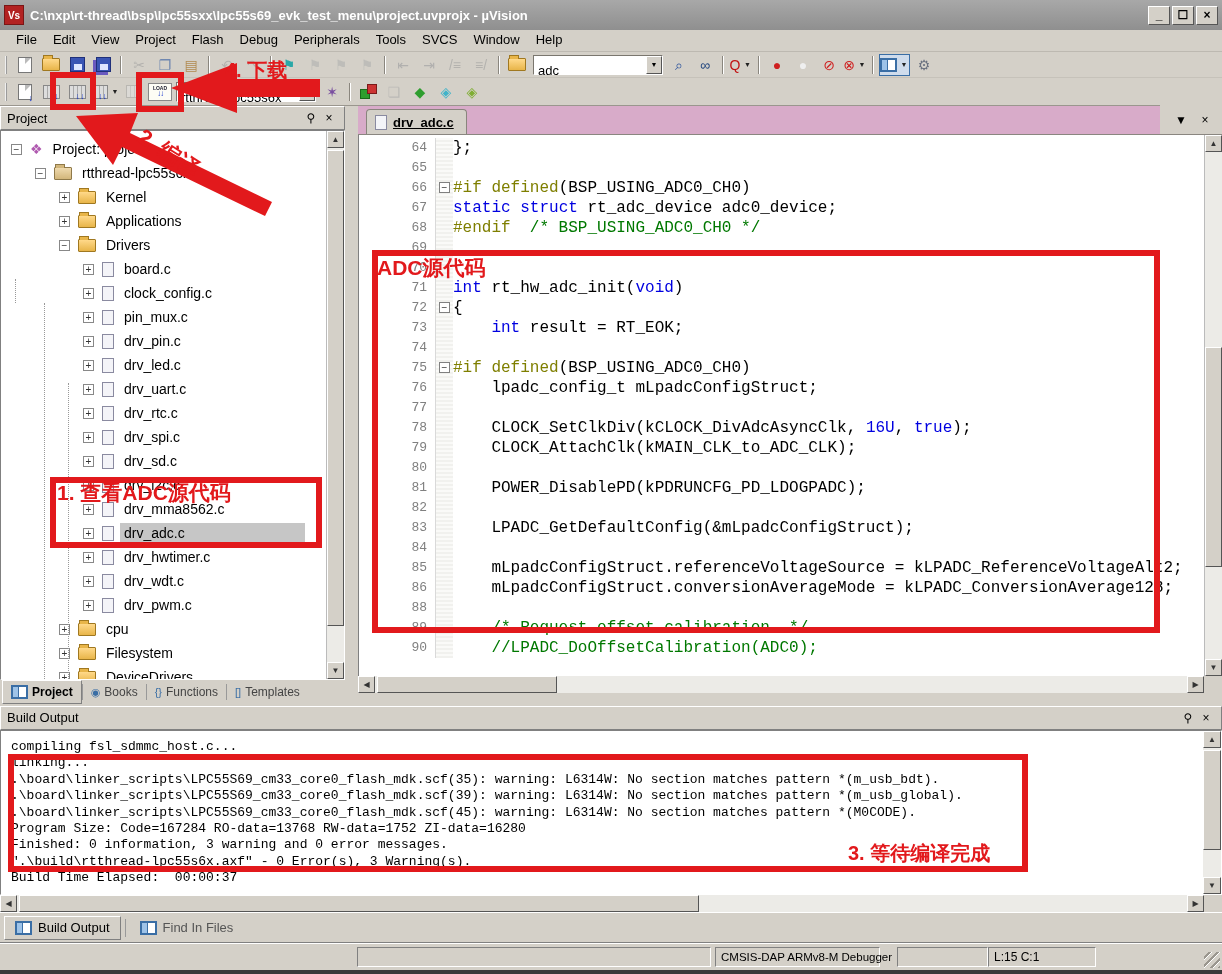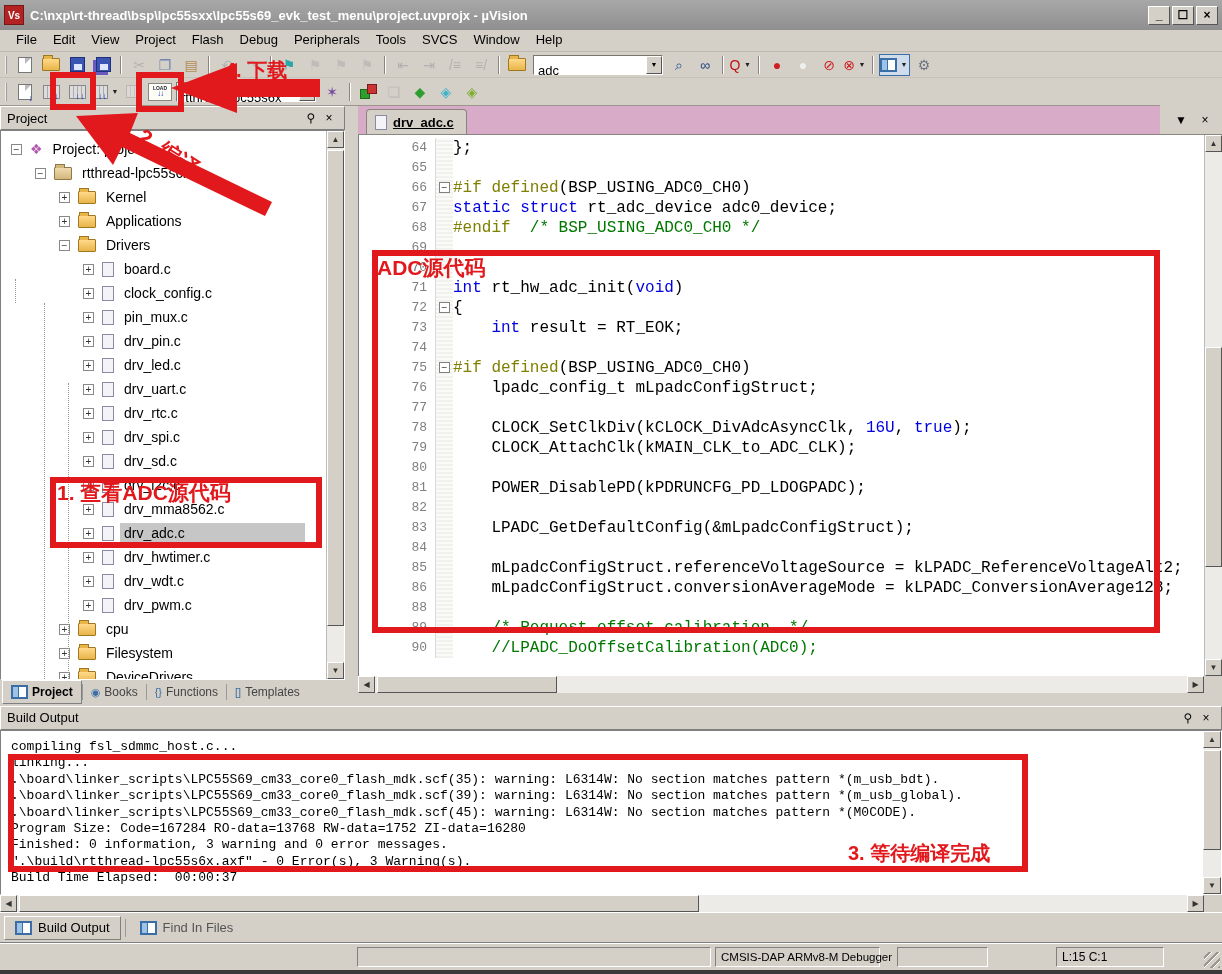--- a/index.html
+++ b/index.html
@@ -575,21 +575,21 @@
       <span class="btab">
         <i class="icw"></i>
         <span>Find In Files</span>
       </span>
     </div>
 
   <div class="status">
     <div class="sbox" style="left:357px; width:354px;"></div>
     <div class="sbox" style="left:715px; width:165px; font-size:11.5px;">CMSIS-DAP ARMv8-M Debugger</div>
     <div class="sbox" style="left:897px; width:91px;"></div>
-    <div class="sbox" style="left:1056px; width:108px;">L:15 C:1</div>
+    <div class="sbox" style="left:988px; width:108px;">L:15 C:1</div>
     <div class="grip2"></div>
   </div>
 
   <div class="bedge"></div>
 
   <svg class="overlay" width="1222" height="974" viewBox="0 0 1222 974" style="color: rgb(226, 25, 28);">
     <rect x="53" y="75" width="40" height="32" fill="none" stroke="currentColor" stroke-width="6"></rect>
     <rect x="139" y="75" width="42" height="34" fill="none" stroke="currentColor" stroke-width="6"></rect>
     <rect x="375" y="253" width="782" height="377" fill="none" stroke="currentColor" stroke-width="6"></rect>
     <rect x="53" y="480" width="266" height="65" fill="none" stroke="currentColor" stroke-width="6"></rect>

